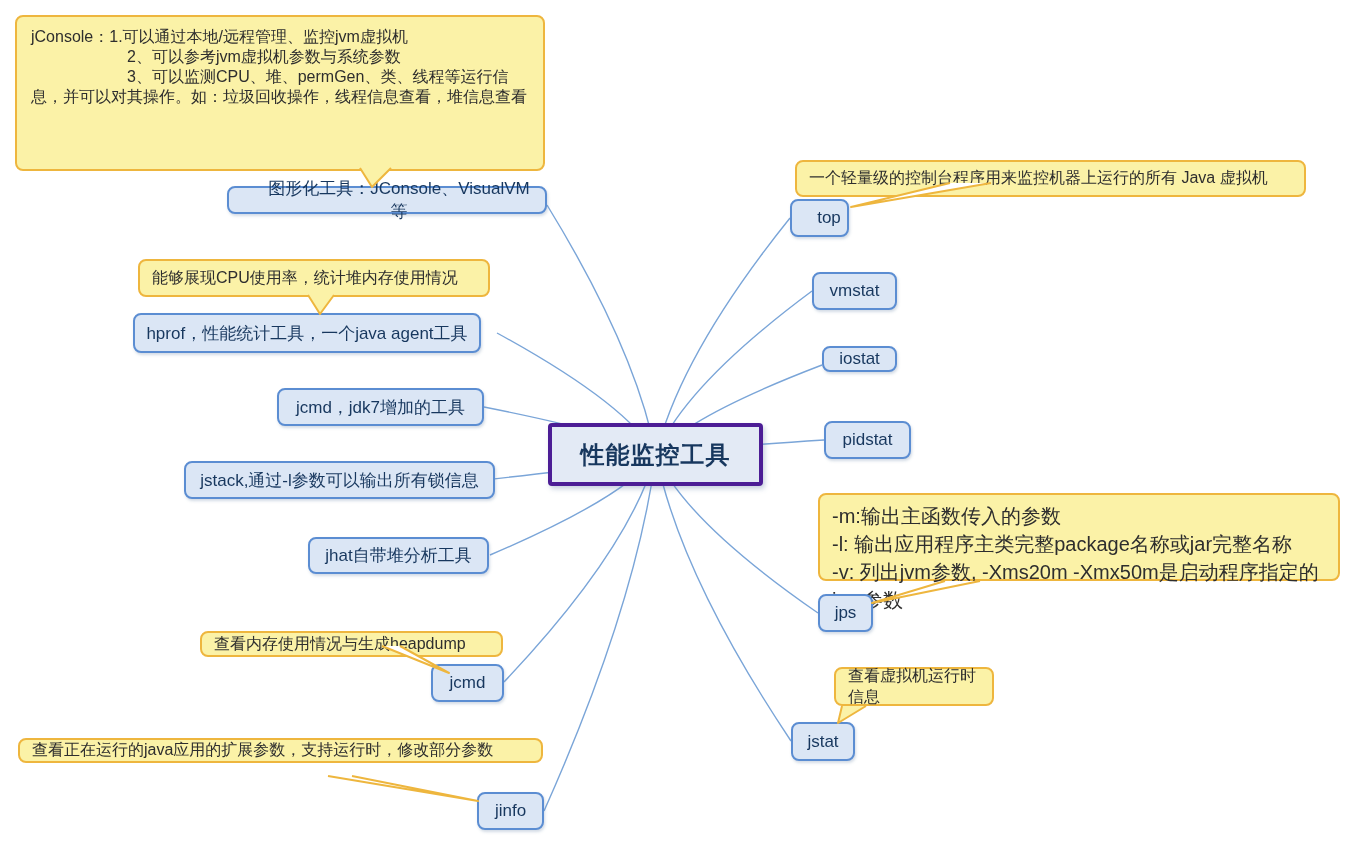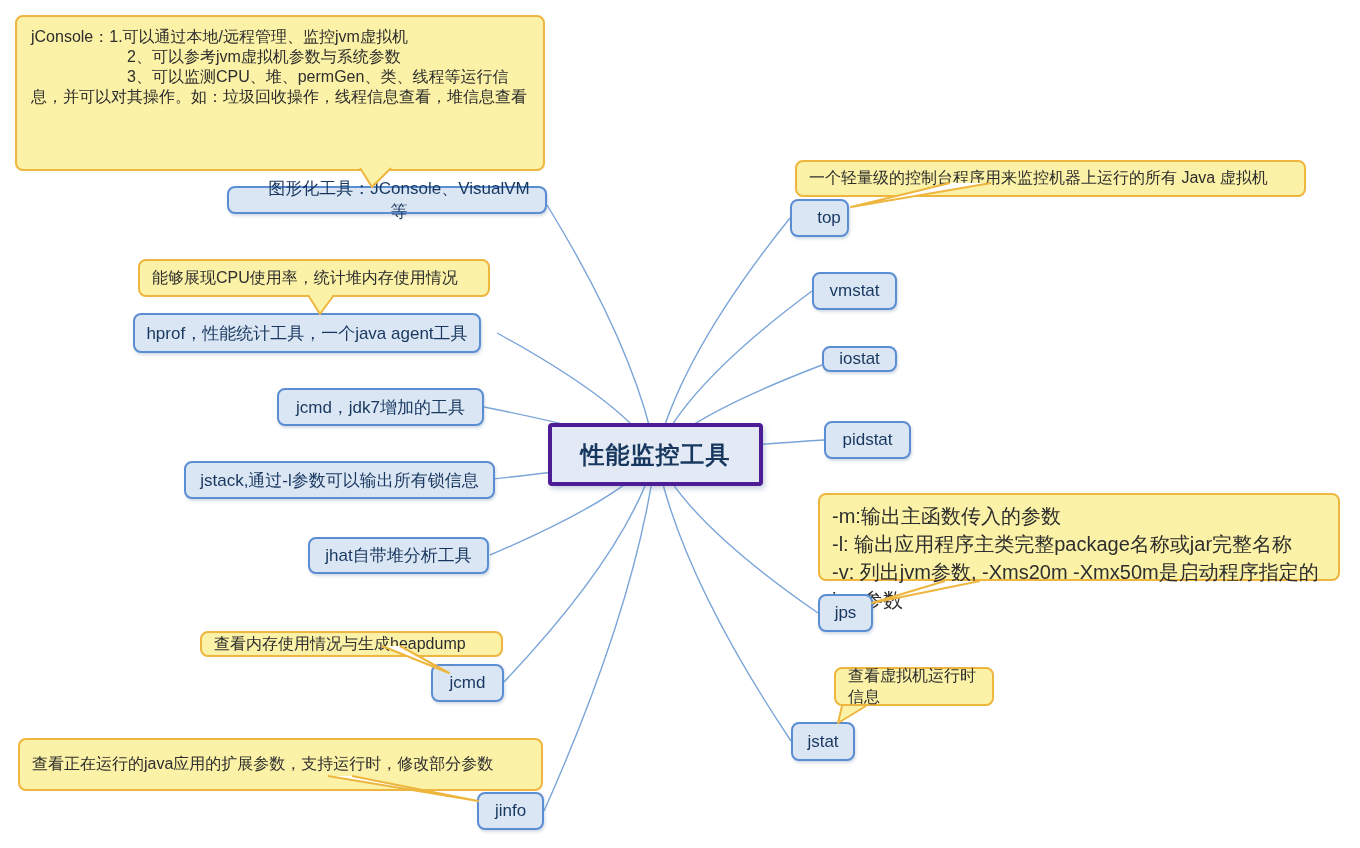--- a/index.html
+++ b/index.html
@@ -56,21 +56,21 @@
 </svg>
 
 <div class="note" style="left:15px;top:15px;width:530px;height:156px;padding:10px 14px;">jConsole：1.可以通过本地/远程管理、监控jvm虚拟机
 　　　　　　2、可以参考jvm虚拟机参数与系统参数
 　　　　　　3、可以监测CPU、堆、permGen、类、线程等运行信息，并可以对其操作。如：垃圾回收操作，线程信息查看，堆信息查看</div>
 
 <div class="note single" style="left:138px;top:259px;width:352px;height:38px;">能够展现CPU使用率，统计堆内存使用情况</div>
 
 <div class="note single" style="left:200px;top:631px;width:303px;height:26px;">查看内存使用情况与生成heapdump</div>
 
-<div class="note single" style="left:18px;top:738px;width:525px;height:53px;">查看正在运行的java应用的扩展参数，支持运行时，修改部分参数</div>
+<div class="note single" style="left:18px;top:738px;width:525px;height:25px;">查看正在运行的java应用的扩展参数，支持运行时，修改部分参数</div>
 
 <div class="note single" style="left:795px;top:147px;width:511px;height:37px;margin-top:13px;">一个轻量级的控制台程序用来监控机器上运行的所有 Java 虚拟机</div>
 
 <div class="note" style="left:818px;top:493px;width:522px;height:88px;font-size:20px;line-height:1.4;padding:7px 12px;">-m:输出主函数传入的参数
 -l: 输出应用程序主类完整package名称或jar完整名称
 -v: 列出jvm参数, -Xms20m -Xmx50m是启动程序指定的jvm参数</div>
 
 <div class="note single" style="left:792px;top:667px;width:160px;height:39px;margin-left:42px;">查看虚拟机运行时信息</div>
 
 <div class="topic central" style="left:548px;top:423px;width:215px;height:63px;">性能监控工具</div>

